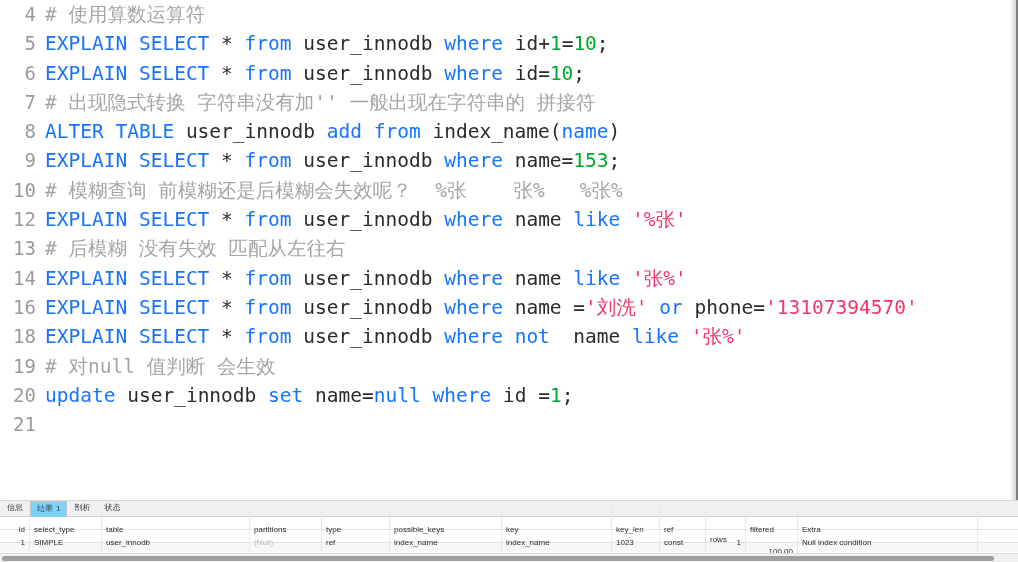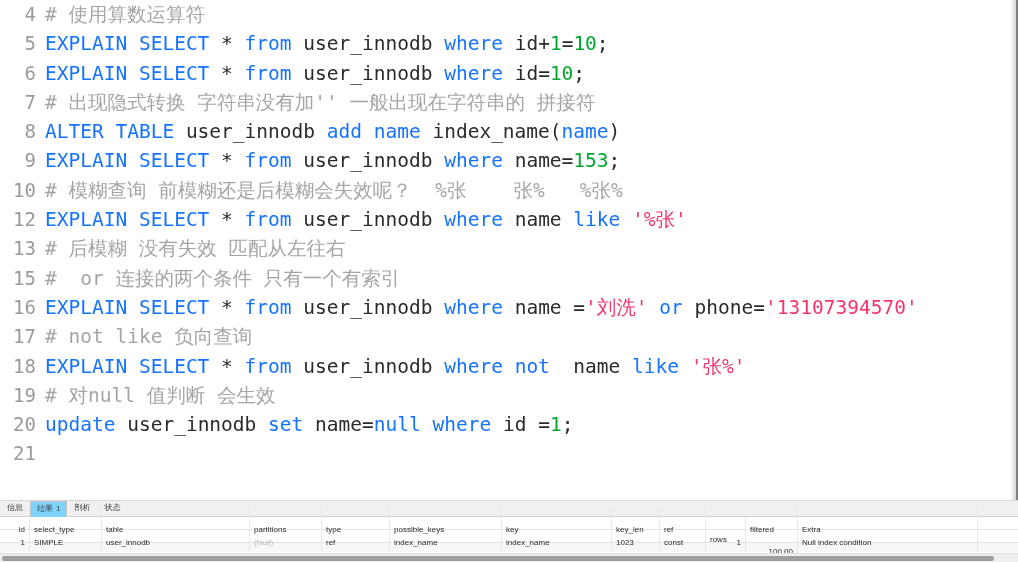--- a/index.html
+++ b/index.html
@@ -171,28 +171,27 @@
 <body>
 
 <div id="app">
 
   <div class="editor">
     <div class="code-lines" id="code-lines">
         <div class="line"><div class="gutter">4</div><div class="code"><span class="cmt"># 使用算数运算符</span></div></div>
         <div class="line"><div class="gutter">5</div><div class="code"><span class="kw">EXPLAIN SELECT</span><span class="plain"> * </span><span class="kw">from</span><span class="plain"> user_innodb </span><span class="kw">where</span><span class="plain"> id+</span><span class="num">1</span><span class="plain">=</span><span class="num">10</span><span class="plain">;</span></div></div>
         <div class="line"><div class="gutter">6</div><div class="code"><span class="kw">EXPLAIN SELECT</span><span class="plain"> * </span><span class="kw">from</span><span class="plain"> user_innodb </span><span class="kw">where</span><span class="plain"> id=</span><span class="num">10</span><span class="plain">;</span></div></div>
         <div class="line"><div class="gutter">7</div><div class="code"><span class="cmt"># 出现隐式转换 字符串没有加'' 一般出现在字符串的 拼接符</span></div></div>
-        <div class="line"><div class="gutter">8</div><div class="code"><span class="kw">ALTER TABLE</span><span class="plain"> user_innodb </span><span class="kw">add name</span><span class="plain"> index_name(</span><span class="kw">name</span><span class="plain">)</span></div></div>
+        <div class="line"><div class="gutter">8</div><div class="code"><span class="kw">ALTER TABLE</span><span class="plain"> user_innodb </span><span class="kw">add from</span><span class="plain"> index_name(</span><span class="kw">name</span><span class="plain">)</span></div></div>
         <div class="line"><div class="gutter">9</div><div class="code"><span class="kw">EXPLAIN SELECT</span><span class="plain"> * </span><span class="kw">from</span><span class="plain"> user_innodb </span><span class="kw">where</span><span class="plain"> name=</span><span class="num">153</span><span class="plain">;</span></div></div>
         <div class="line"><div class="gutter">10</div><div class="code"><span class="cmt"># 模糊查询 前模糊还是后模糊会失效呢？  %张    张%   %张%</span></div></div>
         <div class="line"><div class="gutter">12</div><div class="code"><span class="kw">EXPLAIN SELECT</span><span class="plain"> * </span><span class="kw">from</span><span class="plain"> user_innodb </span><span class="kw">where</span><span class="plain"> name </span><span class="kw">like</span><span class="plain"> </span><span class="str">'%张'</span></div></div>
         <div class="line"><div class="gutter">13</div><div class="code"><span class="cmt"># 后模糊 没有失效 匹配从左往右</span></div></div>
-        <div class="line"><div class="gutter">15</div><div class="code"><span class="cmt">#  or 连接的两个条件 只有一个有索引</span></div></div>
+        <div class="line"><div class="gutter">14</div><div class="code"><span class="kw">EXPLAIN SELECT</span><span class="plain"> * </span><span class="kw">from</span><span class="plain"> user_innodb </span><span class="kw">where</span><span class="plain"> name </span><span class="kw">like</span><span class="plain"> </span><span class="str">'张%'</span></div></div>
         <div class="line"><div class="gutter">16</div><div class="code"><span class="kw">EXPLAIN SELECT</span><span class="plain"> * </span><span class="kw">from</span><span class="plain"> user_innodb </span><span class="kw">where</span><span class="plain"> name =</span><span class="str">'刘洗'</span><span class="plain"> </span><span class="kw">or</span><span class="plain"> phone=</span><span class="str">'13107394570'</span></div></div>
-        <div class="line"><div class="gutter">17</div><div class="code"><span class="cmt"># not like 负向查询</span></div></div>
         <div class="line"><div class="gutter">18</div><div class="code"><span class="kw">EXPLAIN SELECT</span><span class="plain"> * </span><span class="kw">from</span><span class="plain"> user_innodb </span><span class="kw">where not</span><span class="plain">  name </span><span class="kw">like</span><span class="plain"> </span><span class="str">'张%'</span></div></div>
         <div class="line"><div class="gutter">19</div><div class="code"><span class="cmt"># 对null 值判断 会生效</span></div></div>
         <div class="line"><div class="gutter">20</div><div class="code"><span class="kw">update</span><span class="plain"> user_innodb </span><span class="kw">set</span><span class="plain"> name=</span><span class="kw">null</span><span class="plain"> </span><span class="kw">where</span><span class="plain"> id =</span><span class="num">1</span><span class="plain">;</span></div></div>
         <div class="line"><div class="gutter">21</div><div class="code"></div></div>
       </div>
     <div class="vscroll"></div>
   </div>
 
   <div class="results">
 

